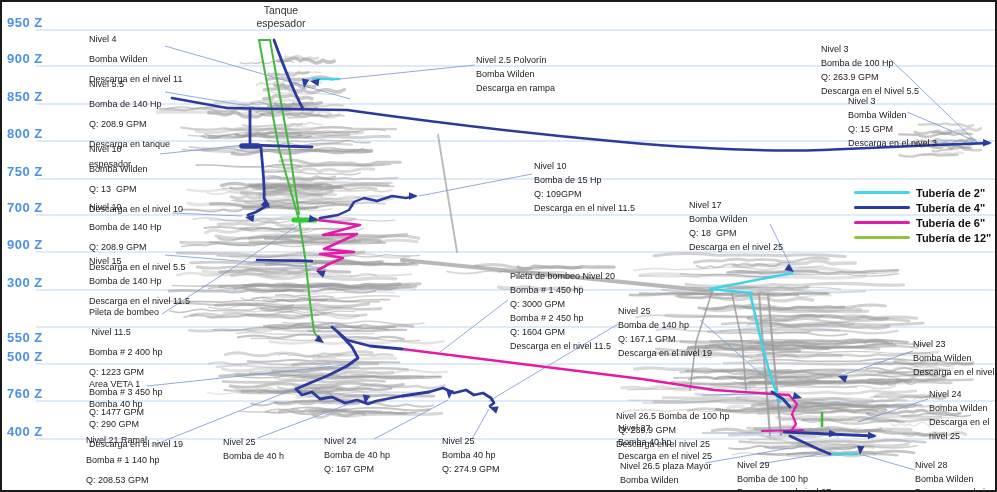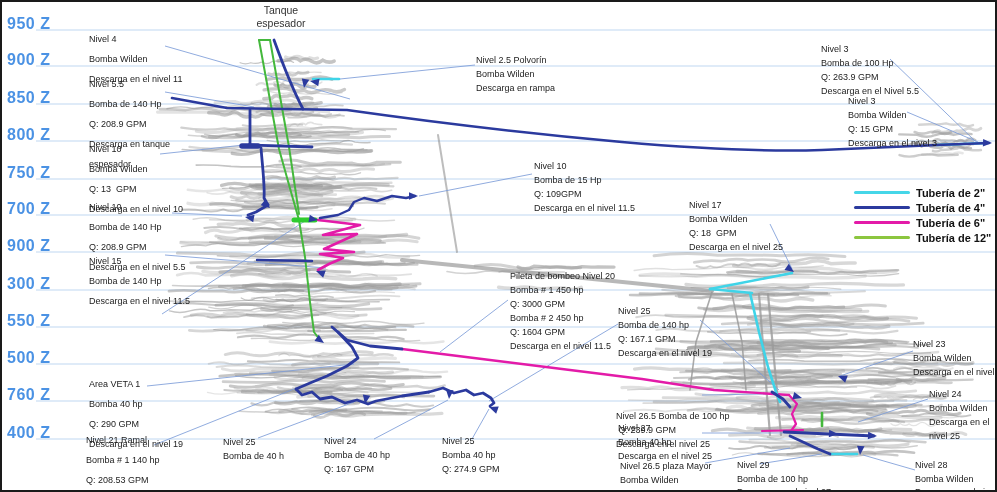--- a/index.html
+++ b/index.html
@@ -3,21 +3,21 @@
 <meta charset="utf-8">
 <style>
   html,body{margin:0;padding:0;background:#e8e8e8;}
   .canvas{position:relative;width:997px;height:492px;background:#fff;border:2px solid #1a1a1a;
           box-sizing:border-box;overflow:hidden;font-family:"Liberation Sans",sans-serif;}
   svg.layer{position:absolute;left:0;top:0;width:997px;height:492px;}
   .page-title{position:absolute;top:4px;left:0;width:100%;text-align:center;
               font-size:12px;font-weight:bold;color:#111;}
   .tank-label{position:absolute;left:238px;top:2px;width:82px;text-align:center;
               font-size:10.5px;line-height:13px;color:#333;white-space:pre;}
-  .zlab{position:absolute;left:5px;font-size:16px;font-weight:bold;color:#4B92E4;
+  .zlab{position:absolute;left:5px;font-size:13px;font-weight:bold;color:#4B92E4;
         letter-spacing:.5px;white-space:nowrap;}
   .ann{position:absolute;font-size:9px;line-height:14px;color:#1c1c1c;white-space:pre;}
   .ann.a-sm{line-height:20px;}
   .ann.a-lg{line-height:13.5px;}
   .legend{position:absolute;left:852px;top:183px;}
   .lrow{display:flex;align-items:center;height:15px;}
   .sw{display:inline-block;width:56px;height:3px;margin-right:6px;border-radius:2px;}
   .llab{font-size:11px;font-weight:bold;color:#111;white-space:nowrap;}
 </style>
 </head>
@@ -508,21 +508,21 @@
 espesador</div>
 
   <div class="zlab" style="top:13px">950 Z</div>
   <div class="zlab" style="top:49px">900 Z</div>
   <div class="zlab" style="top:87px">850 Z</div>
   <div class="zlab" style="top:124px">800 Z</div>
   <div class="zlab" style="top:162px">750 Z</div>
   <div class="zlab" style="top:198px">700 Z</div>
   <div class="zlab" style="top:235px">900 Z</div>
   <div class="zlab" style="top:273px">300 Z</div>
-  <div class="zlab" style="top:310px">550 Z</div>
+  <div class="zlab" style="top:328px">550 Z</div>
   <div class="zlab" style="top:347px">500 Z</div>
   <div class="zlab" style="top:384px">760 Z</div>
   <div class="zlab" style="top:422px">400 Z</div>
 
   <div class="ann a-sm" style="left:87px;top:27px">Nivel 4
 Bomba Wilden
 Descarga en el nivel 11</div>
   <div class="ann a-sm" style="left:87px;top:72px">Nivel 5.5
 Bomba de 140 Hp
 Q: 208.9 GPM
@@ -532,20 +532,26 @@
 Bomba Wilden
 Q: 13  GPM
 Descarga en el nivel 10</div>
   <div class="ann a-sm" style="left:87px;top:195px">Nivel 10
 Bomba de 140 Hp
 Q: 208.9 GPM
 Descarga en el nivel 5.5</div>
   <div class="ann a-sm" style="left:87px;top:249px">Nivel 15
 Bomba de 140 Hp
 Descarga en el nivel 11.5</div>
+  <div class="ann a-sm" style="left:87px;top:300px">Pileta de bombeo
+ Nivel 11.5
+Bomba # 2 400 hp
+Q: 1223 GPM
+Bomba # 3 450 hp
+Q: 1477 GPM</div>
   <div class="ann a-sm" style="left:87px;top:372px">Area VETA 1
 Bomba 40 hp
 Q: 290 GPM
 Descarga en el nivel 19</div>
   <div class="ann a-sm" style="left:84px;top:428px">Nivel 21 Ramal
 Bomba # 1 140 hp
 Q: 208.53 GPM
 Bomba # 2 140 hp
 Q: 250.7 GPM</div>
   <div class="ann" style="left:474px;top:51px">Nivel 2.5 Polvorín

